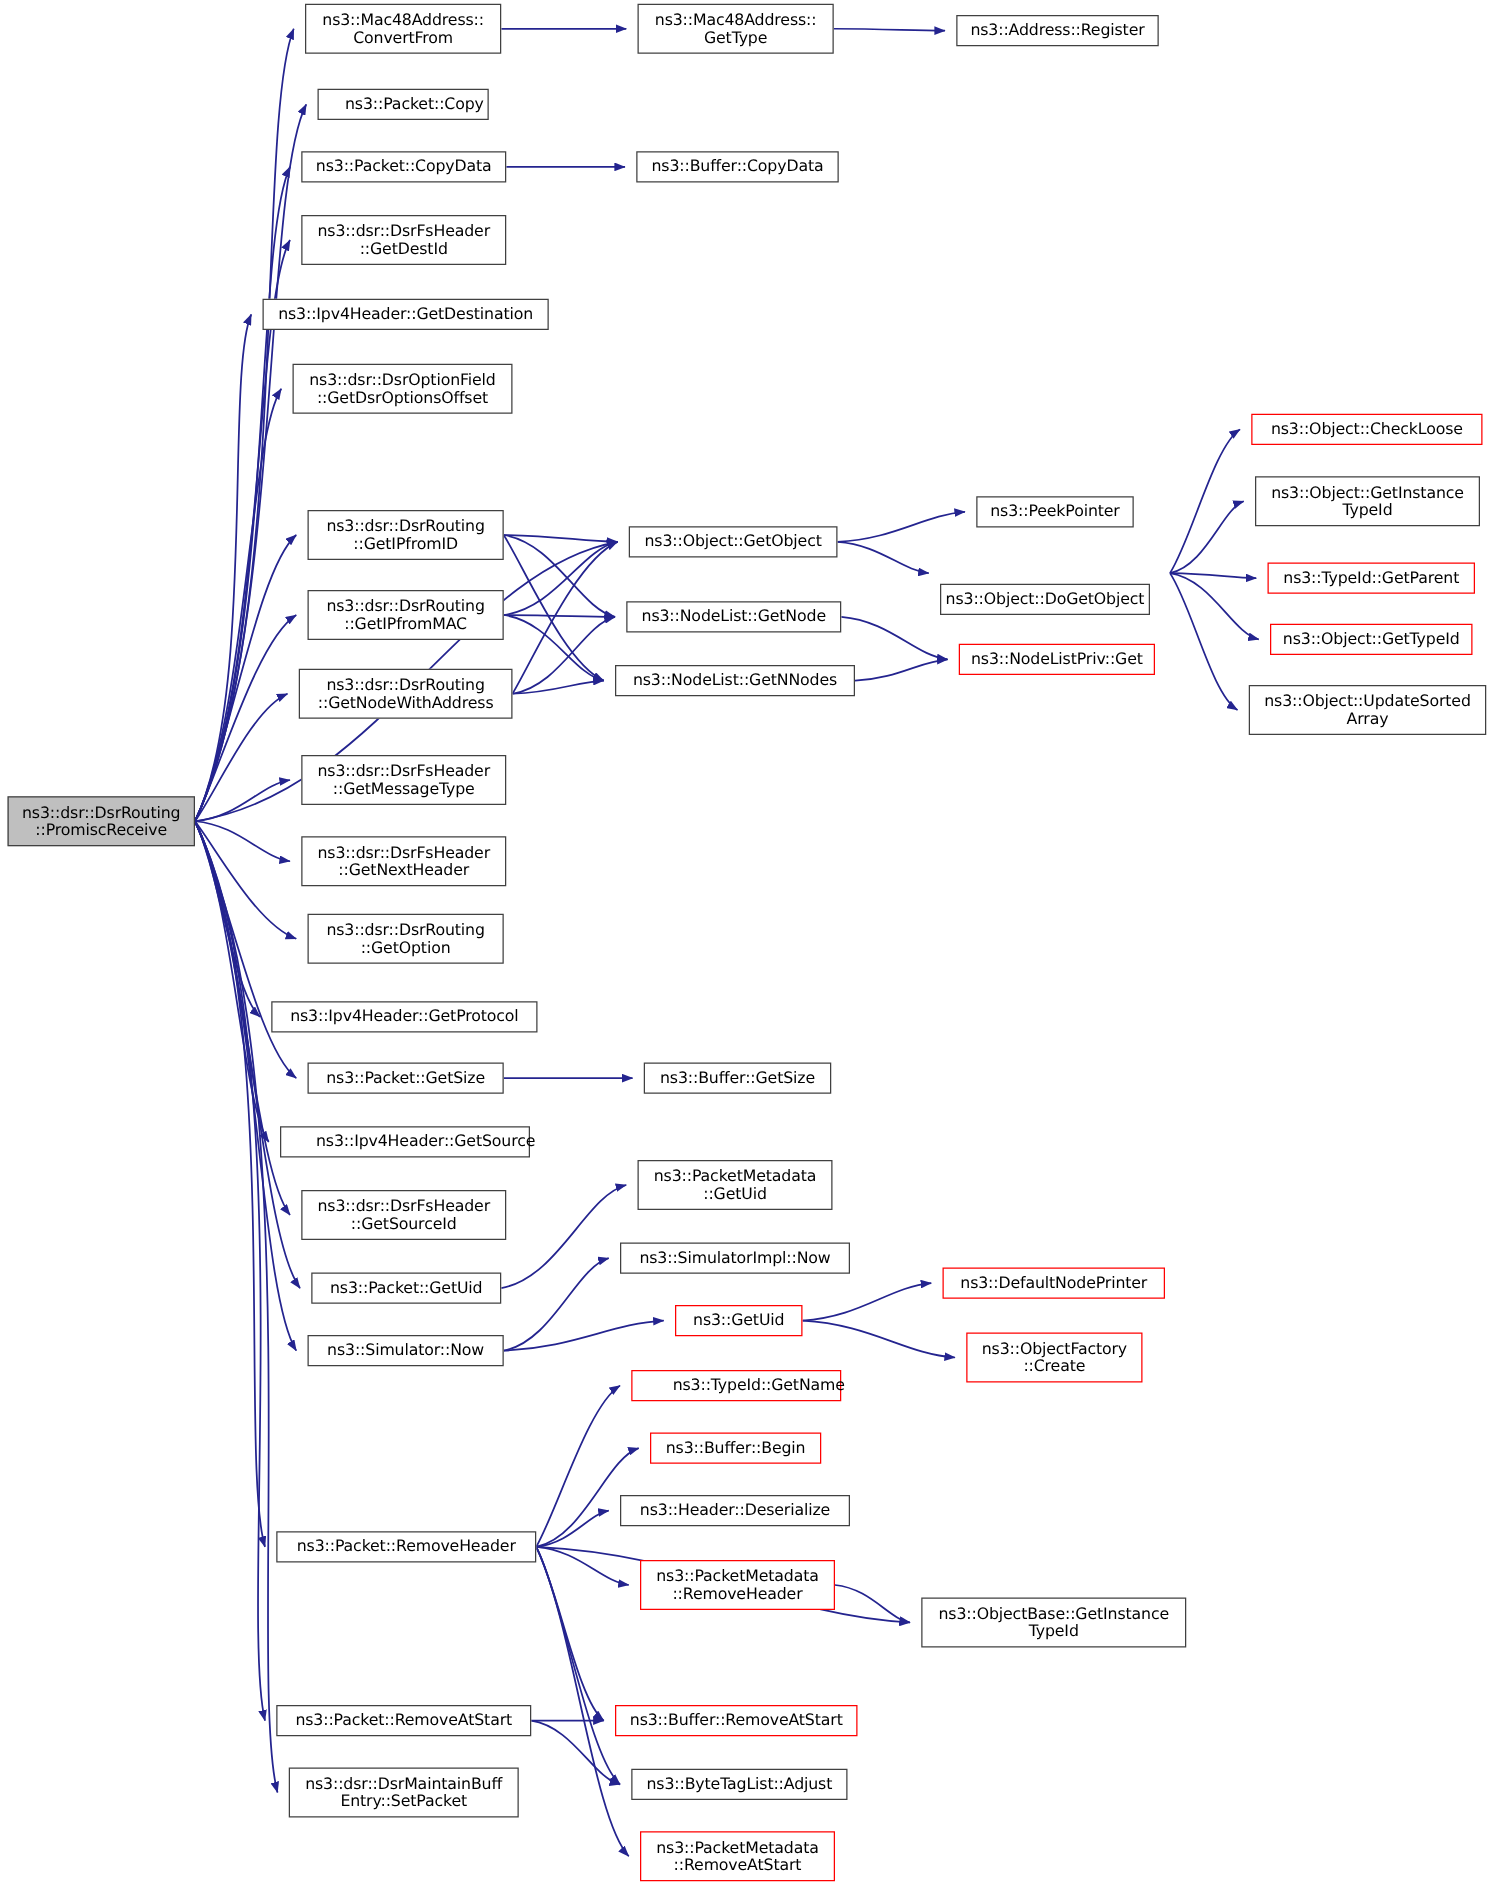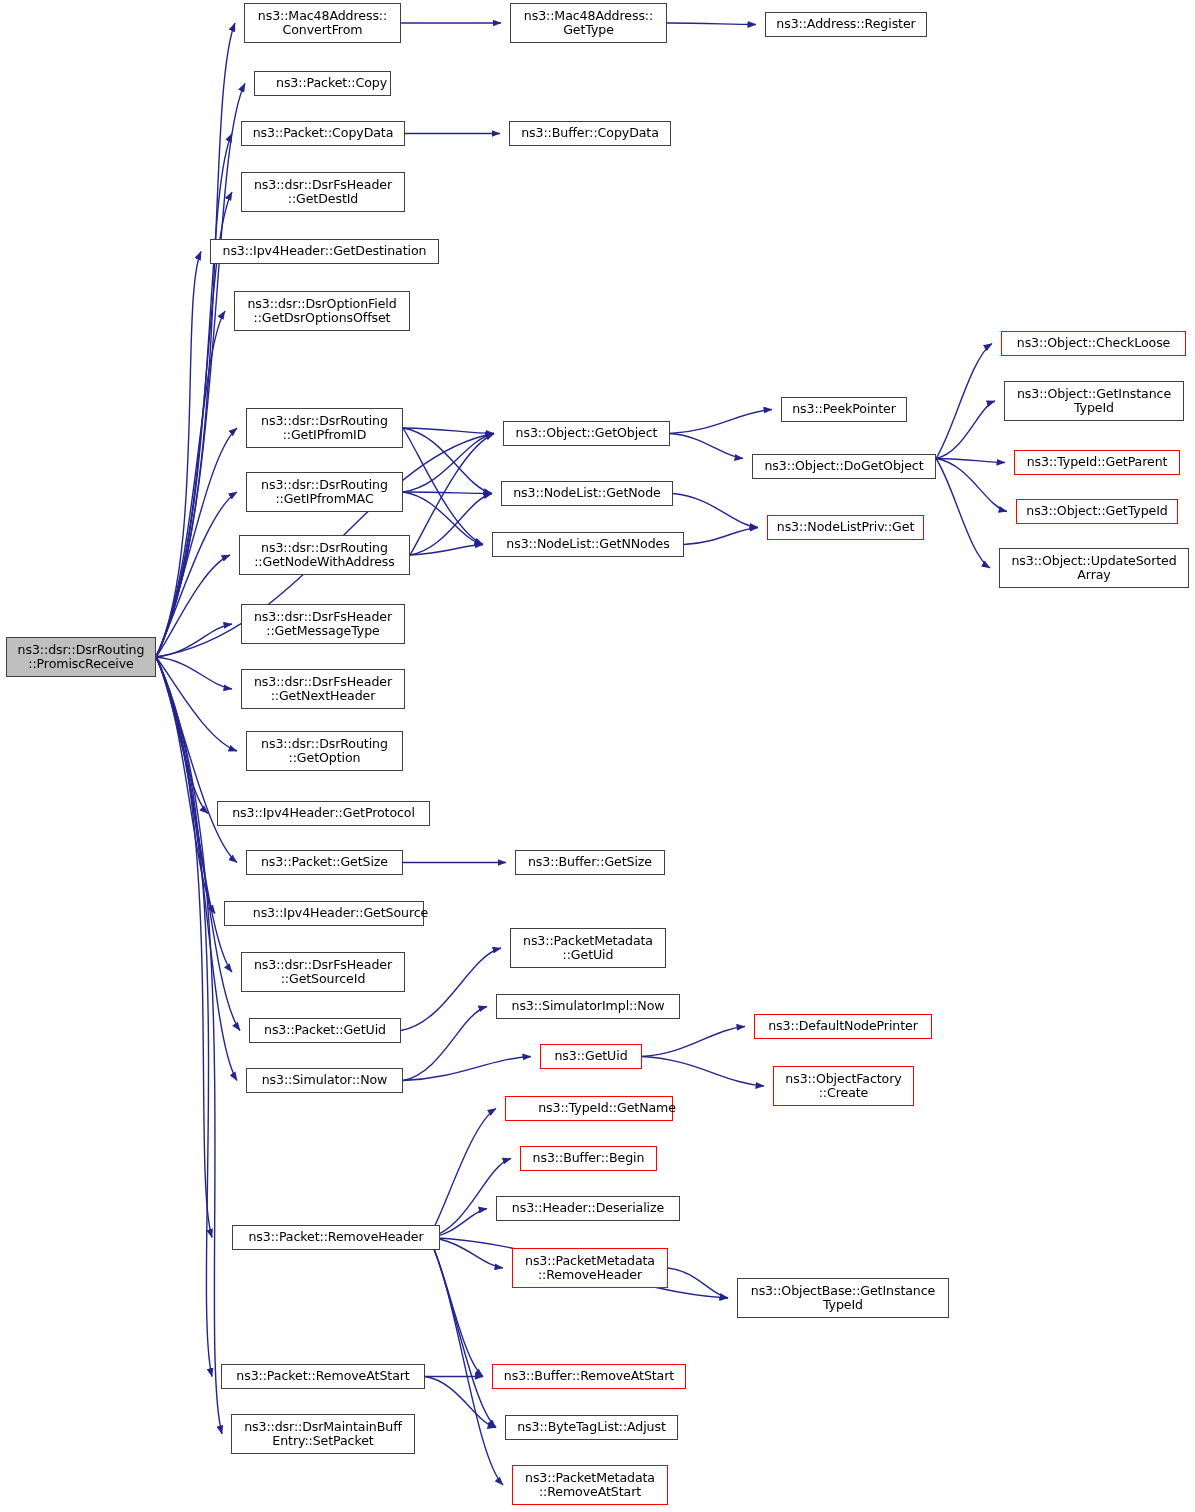--- a/index.html
+++ b/index.html
@@ -174,21 +174,21 @@
       </div>
       <div class="node" style="left: 501px; top: 481px; width: 172px; height: 25px;">
         <span>ns3::NodeList::GetNode</span>
       </div>
       <div class="node" style="left: 492px; top: 532px; width: 192px; height: 25px;">
         <span>ns3::NodeList::GetNNodes</span>
       </div>
       <div class="node" style="left: 781px; top: 397px; width: 126px; height: 25px;">
         <span>ns3::PeekPointer</span>
       </div>
-      <div class="node" style="left: 752px; top: 454px; width: 184px; height: 25px;">
+      <div class="node" style="left: 752px; top: 467px; width: 168px; height: 25px;">
         <span>ns3::Object::DoGetObject</span>
       </div>
       <div class="node red" style="left: 767px; top: 515px; width: 157px; height: 25px;">
         <span>ns3::NodeListPriv::Get</span>
       </div>
       <div class="node red" style="left: 1001px; top: 331px; width: 185px; height: 25px;">
         <span>ns3::Object::CheckLoose</span>
       </div>
       <div class="node" style="left: 1004px; top: 381px; width: 180px; height: 40px;">
         <span>ns3::Object::GetInstance
@@ -223,21 +223,21 @@
       </div>
       <div class="node red" style="left: 505px; top: 1096px; width: 168px; height: 25px; padding-left: 39px;">
         <span>ns3::TypeId::GetName</span>
       </div>
       <div class="node red" style="left: 520px; top: 1146px; width: 137px; height: 25px;">
         <span>ns3::Buffer::Begin</span>
       </div>
       <div class="node" style="left: 496px; top: 1196px; width: 184px; height: 25px;">
         <span>ns3::Header::Deserialize</span>
       </div>
-      <div class="node" style="left: 232px; top: 1225px; width: 208px; height: 25px;">
+      <div class="node" style="left: 221px; top: 1225px; width: 208px; height: 25px;">
         <span>ns3::Packet::RemoveHeader</span>
       </div>
       <div class="node red" style="left: 512px; top: 1248px; width: 156px; height: 40px;">
         <span>ns3::PacketMetadata
 ::RemoveHeader</span>
       </div>
       <div class="node" style="left: 737px; top: 1278px; width: 212px; height: 40px;">
         <span>ns3::ObjectBase::GetInstance
 TypeId</span>
       </div>

